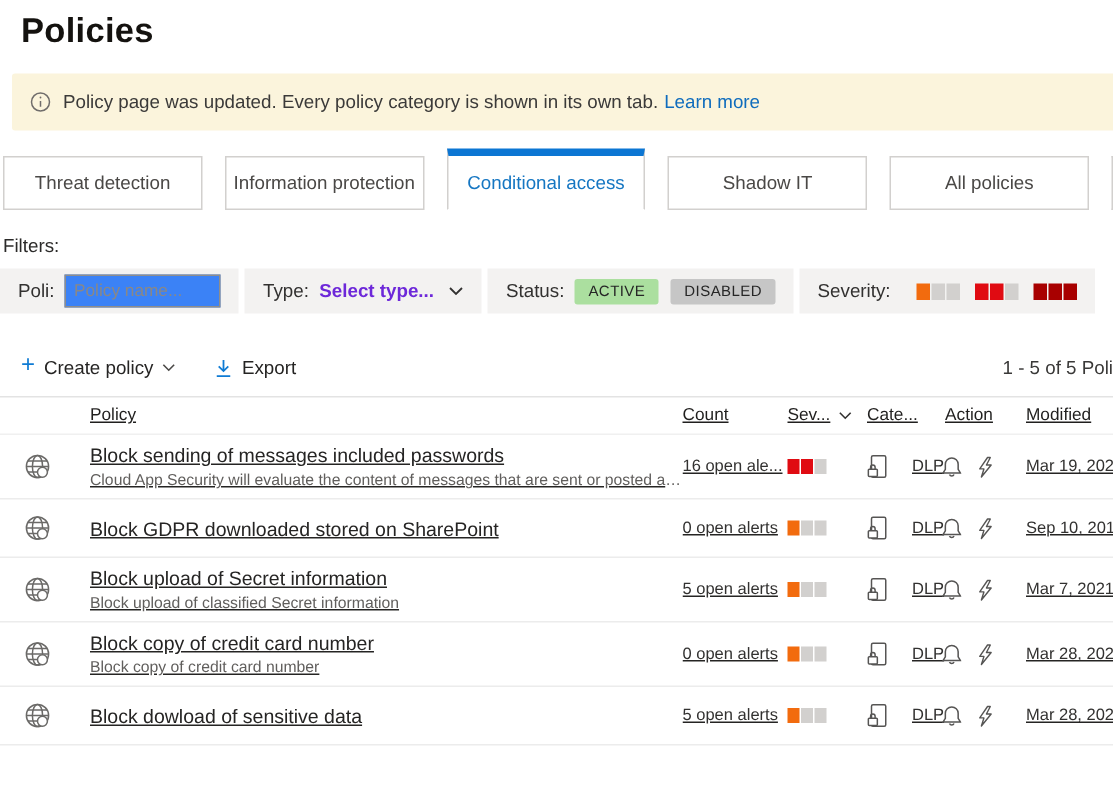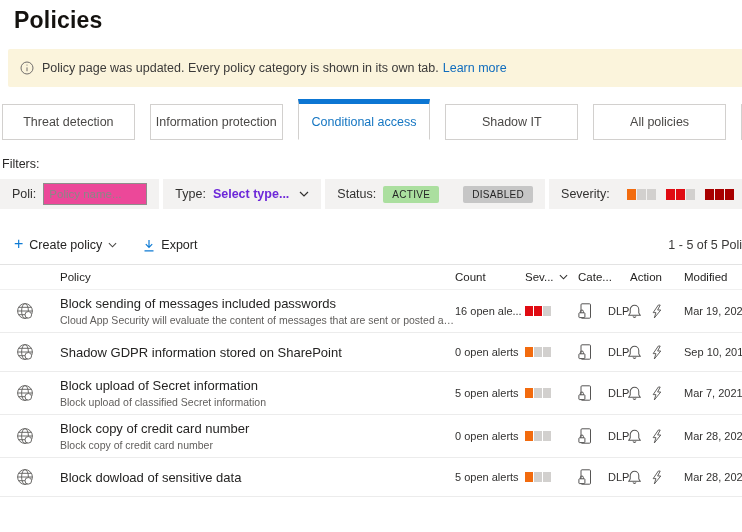--- a/index.html
+++ b/index.html
@@ -18,43 +18,43 @@
     display:flex; align-items:center; justify-content:center; font-size:12.5px; color:#4a4846; cursor:pointer; }
   .tab.active { height:41px; border-top:5px solid #0c76d3; border-bottom:1px solid #fff; color:#1576c2; }
   .tab-rest { flex:1; height:36px; border:1px solid #d2d0ce; border-right:none; }
 
   .filters-label { margin:17px 0 0 2px; font-size:12.5px; color:#2b2a29; }
 
   .chips { display:flex; gap:4px; margin-top:8px; margin-left:0; white-space:nowrap; }
   .chip { background:#f3f2f1; height:30px; display:flex; align-items:center; padding:0 12px; font-size:12.5px; color:#323130; flex:none; }
   .chip .lbl { margin-right:7px; }
   .chip .val { font-weight:700; color:#6d28d9; }
-  .chip input { width:104px; height:22px; border:1px solid #8f8d8b; background:#ec4899; font-size:11.5px;
+  .chip input { width:104px; height:22px; border:1px solid #8f8d8b; background:#3b82f6; font-size:11.5px;
     padding:0 5px; font-family:inherit; color:#323130; }
   .chip input::placeholder { color:#8a8886; }
   .chevron { margin-left:10px; display:inline-flex; }
   .badge { font-size:10px; padding:3px 9px; border-radius:2px; color:#262626; cursor:pointer; letter-spacing:.3px; }
-  .badge.active { background:#abdf9f; margin-right:24px; }
+  .badge.active { background:#abdf9f; margin-right:8px; }
   .badge.disabled { background:#c6c6c6; }
   .sev-group { display:inline-flex; gap:1px; margin-left:10px; cursor:pointer; }
   .sev-group .sq { width:9px; height:11px; }
   .sq { display:inline-block; width:8px; height:10px; }
   .sq.empty { background:#d2d0ce; }
   .sq.f-low { background:#f26b0e; }
   .sq.f-medium { background:#e00b12; }
   .sq.f-high { background:#a80000; }
 
   .toolbar { display:flex; align-items:center; margin-top:29px; margin-left:14px; width:728px; font-size:12.5px; }
   .tool-btn { display:flex; align-items:center; gap:6px; cursor:pointer; color:#252423; }
   .plus { color:#0f7bd4; font-size:16px; font-weight:400; line-height:1; margin-top:-2px; }
   .tool-btn + .tool-btn { margin-left:26px; }
   .pagination { margin-left:auto; color:#3a3938; font-size:12.5px; }
 
   .table { margin-top:12px; border-top:1px solid #e3e3e3; }
-  .grid { display:grid; grid-template-columns:60px 395px 70px 50px 47px 58px 62px; align-items:center; }
+  .grid { display:grid; grid-template-columns:60px 395px 70px 50px 47px 58px 62px; align-items:center;text-decoration:underline; }
   .thead { height:25px; font-size:11.5px; color:#201f1e; border-bottom:1px solid #f0f0f0; }
   .th { display:flex; align-items:center; gap:5px; }
   .th.pl3 { padding-left:3px; } .th.pl8 { padding-left:8px; } .th.pl4 { padding-left:4px; }
   .row { border-bottom:1px solid #ececec; min-height:39px; padding:6px 0; cursor:pointer; }
   .row .icon-cell { display:flex; justify-content:center; padding-right:10px; }
   .pol-title { font-size:13px; color:#252423; white-space:nowrap; overflow:hidden; text-overflow:ellipsis; }
   .pol-sub { font-size:10.5px; color:#605e5c; margin-top:3px; white-space:nowrap; overflow:hidden; text-overflow:ellipsis; }
   .count { font-size:11px; color:#323130; white-space:nowrap; overflow:hidden; }
   .sev-cell { display:flex; gap:1px; }
   .cat-cell { display:flex; align-items:center; gap:16px; font-size:11px; color:#323130; padding-left:3px; }
@@ -224,21 +224,21 @@
       <span style="display:inline-flex">
         <svg width="18" height="18" viewBox="0 0 18 18" fill="none" stroke="#6b6a68" stroke-width="1">
           <circle cx="9" cy="9" r="7.4"></circle>
           <ellipse cx="9" cy="9" rx="3.4" ry="7.4"></ellipse>
           <path d="M1.6 9 h14.8 M2.7 5.3 h12.6 M2.7 12.7 h12.6"></path>
           <circle cx="12.3" cy="12.8" r="3.3" fill="#ffffff"></circle>
         </svg>
       </span>
     </div>
     <div>
-      <div class="pol-title">Shadow GDPR information stored on SharePoint</div>
+      <div class="pol-title">Block GDPR downloaded stored on SharePoint</div>
 
     </div>
     <div class="count">0 open alerts</div>
     <div class="sev-cell">
             <span class="sq f-low"></span>
             <span class="sq empty"></span>
             <span class="sq empty"></span>
           </div>
     <div class="cat-cell">
       <span style="display:inline-flex">

